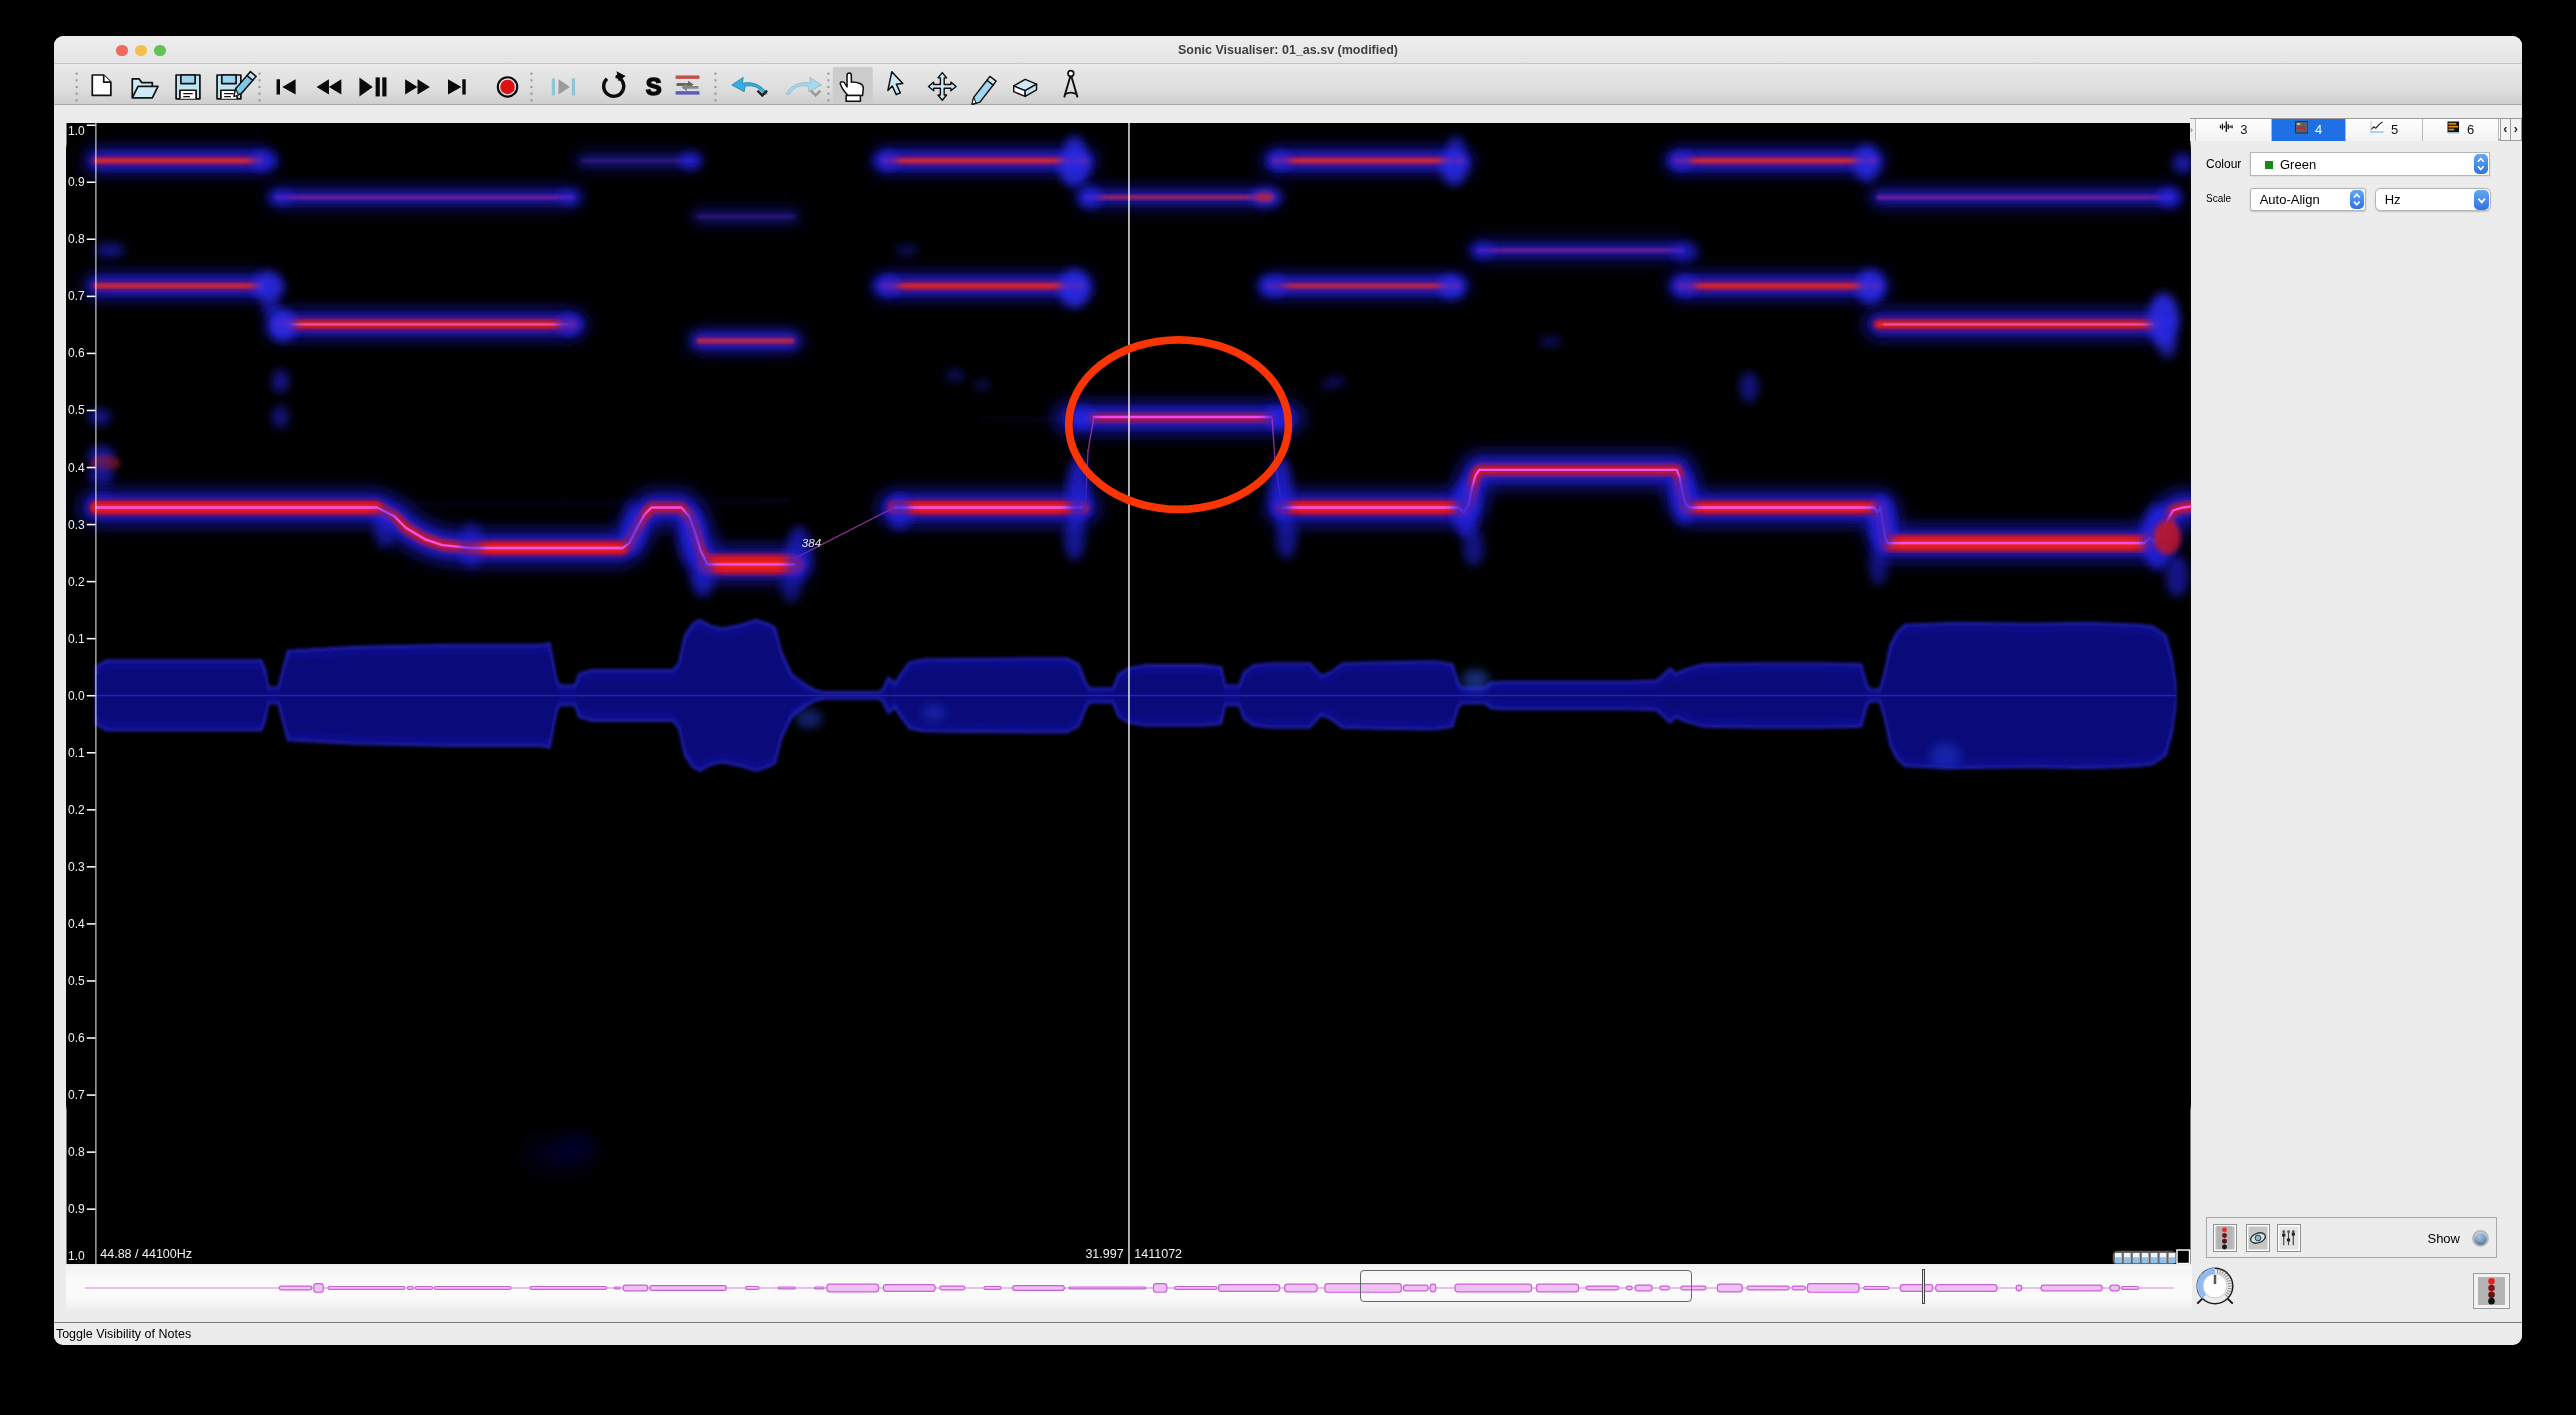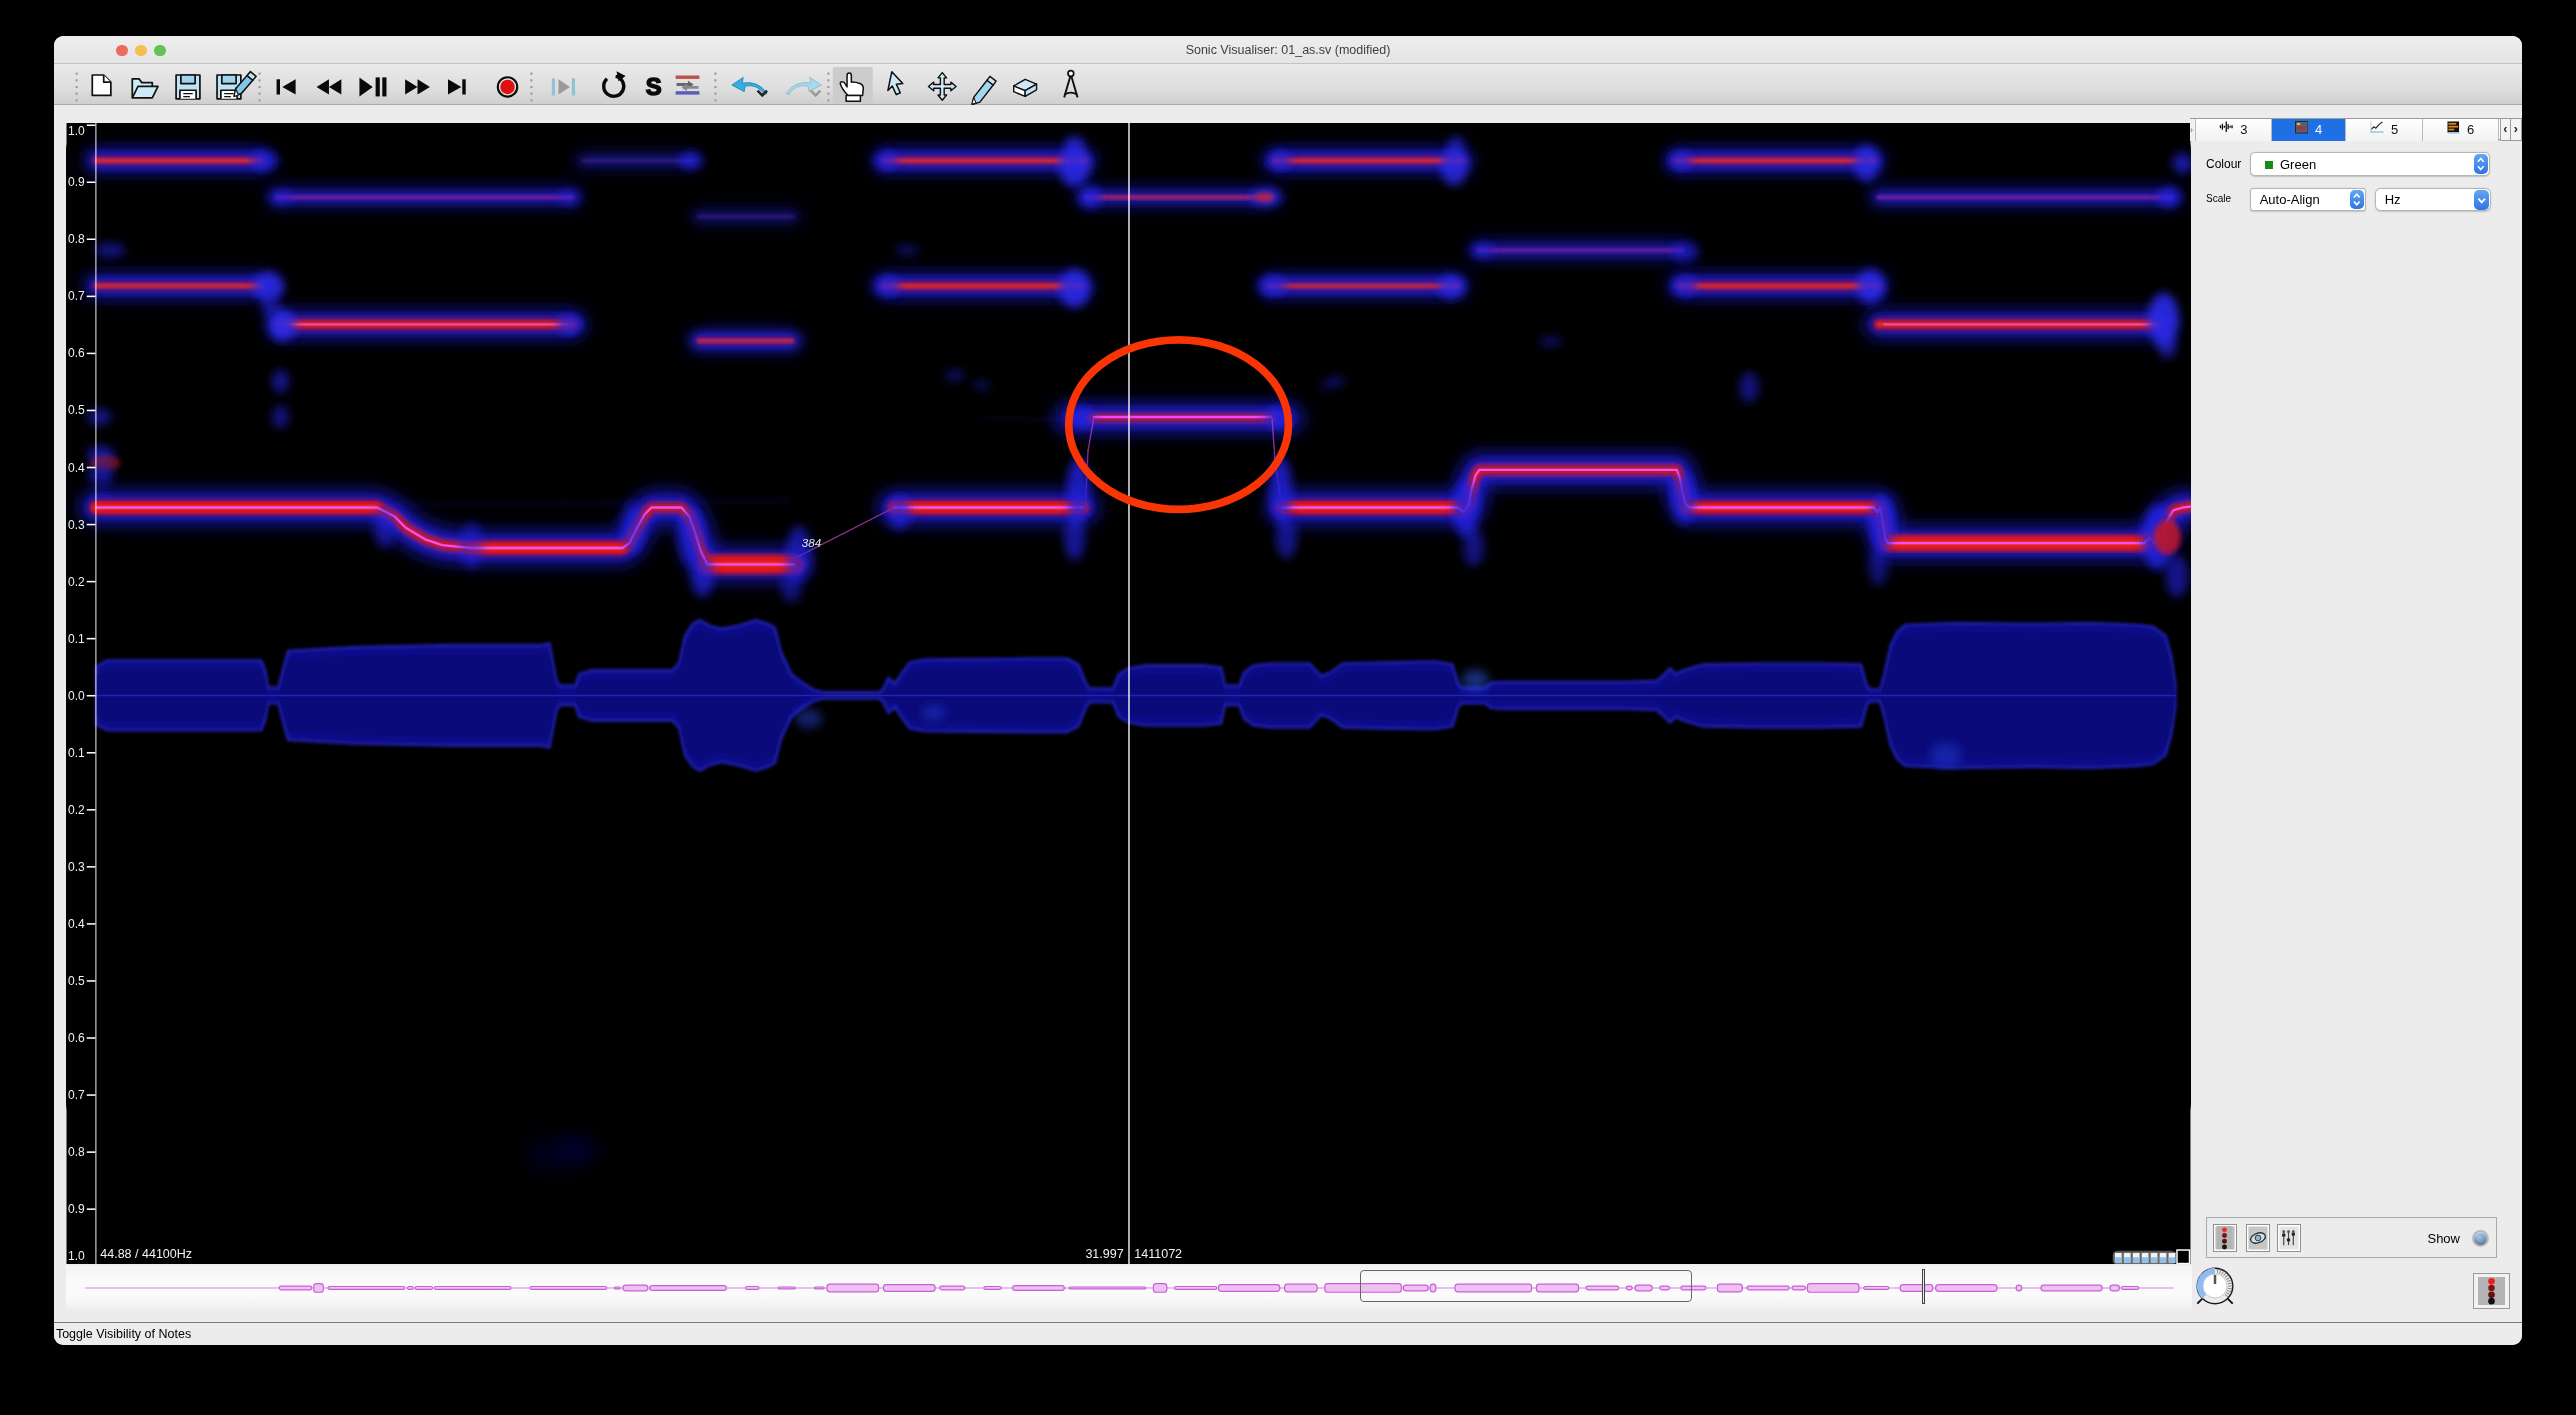--- a/index.html
+++ b/index.html
@@ -1,19 +1,19 @@
 <!DOCTYPE html>
 <html><head><meta charset="utf-8"><style>
 html,body{margin:0;padding:0;background:#000;}
 *{box-sizing:border-box;}
 body{width:2576px;height:1415px;position:relative;font-family:"Liberation Sans",sans-serif;}
 #win{position:absolute;left:54px;top:36px;width:2468px;height:1309px;border-radius:9.6px;background:#ececec;overflow:hidden;}
 .tb{position:absolute;left:0;top:0;width:2468px;height:28px;background:linear-gradient(#eeeeee,#e4e4e4);border-bottom:1px solid #c4c4c4;}
 .tl{position:absolute;top:8.7px;width:11.6px;height:11.6px;border-radius:50%;}
-.title{position:absolute;top:0;left:0;width:100%;height:28px;line-height:28px;text-align:center;font-size:12.5px;font-weight:normal;color:#404040;}
+.title{position:absolute;top:0;left:0;width:100%;height:28px;line-height:28px;text-align:center;font-size:12.5px;font-weight:bold;color:#404040;}
 .toolbar{position:absolute;left:0;top:29px;width:2468px;height:40px;background:linear-gradient(#e9e9e9,#dedede 60%,#cfcfcf);border-bottom:1px solid #a9a9a9;}
 .pane{position:absolute;left:11.6px;top:87px;width:2125px;height:1008px;background:#000;border-radius:28px;}
 </style></head><body>
 <div id="win">
 <div class="tb">
 <div class="tl" style="left:62px;background:#ee6a5e;"></div>
 <div class="tl" style="left:81px;background:#f5bf4f;"></div>
 <div class="tl" style="left:100px;background:#61c354;"></div>
 <div class="title">Sonic Visualiser: 01_as.sv (modified)</div>
 </div>
@@ -418,21 +418,21 @@
             <rect x="0.5" y="0.5" width="12" height="11.5" fill="#111"></rect>
             <rect x="1.5" y="2" width="8" height="1.8" fill="#e08818"></rect>
             <rect x="1.5" y="5" width="10" height="1.8" fill="#e08818"></rect>
             <rect x="1.5" y="8" width="6" height="1.8" fill="#e08818"></rect>
             <line x1="1" y1="12.5" x2="13" y2="12.5" stroke="#a5d5ef" stroke-width="1.5"></line>
           </svg></span>6</div>
       <div style="position:absolute;left:310px;top:0;width:10.6px;height:22px;background:#f4f4f4;border:1px solid #9c9c9c;border-top:none;font-size:12.5px;font-weight:bold;color:#222;text-align:center;line-height:20px;">‹</div>
       <div style="position:absolute;left:321px;top:0;width:10.6px;height:22px;background:#f4f4f4;border:1px solid #9c9c9c;border-top:none;border-left:none;font-size:12.5px;font-weight:bold;color:#222;text-align:center;line-height:20px;">›</div>
     </div>
     <div style="position:absolute;left:2152px;top:121px;font-size:12px;color:#000;">Colour</div>
-    <div style="position:absolute;left:2196px;top:116px;width:240px;height:24px;background:#fff;border:1px solid #b6b6b6;border-radius:5px;box-shadow:0 0.5px 1.4px rgba(0,0,0,0.18);">
+    <div style="position:absolute;left:2196px;top:116px;width:240px;height:24px;background:#fff;border:1px solid #b6b6b6;border-radius:0;box-shadow:0 0.5px 1.4px rgba(0,0,0,0.18);">
 <div style="position:absolute;left:13.5px;top:7.7px;width:8.7px;height:8.7px;background:#188a18;"></div>
 <div style="position:absolute;left:29px;top:3.9px;font-size:13px;color:#000;">Green</div>
 <div style="position:absolute;right:1.4px;top:1.4px;width:13.5px;height:20px;border-radius:4.8px;background:linear-gradient(#62a7f5,#2e74e2);">
 <svg width="13.5" height="20" viewBox="0 0 14 21">
           <path d="M4 8.2 L7 4.8 L10 8.2" fill="none" stroke="#fff" stroke-width="1.7"></path>
           <path d="M4 12.8 L7 16.2 L10 12.8" fill="none" stroke="#fff" stroke-width="1.7"></path>
         </svg>
 </div>
     </div>
     <div style="position:absolute;left:2152px;top:157px;font-size:10px;color:#000;">Scale</div>

